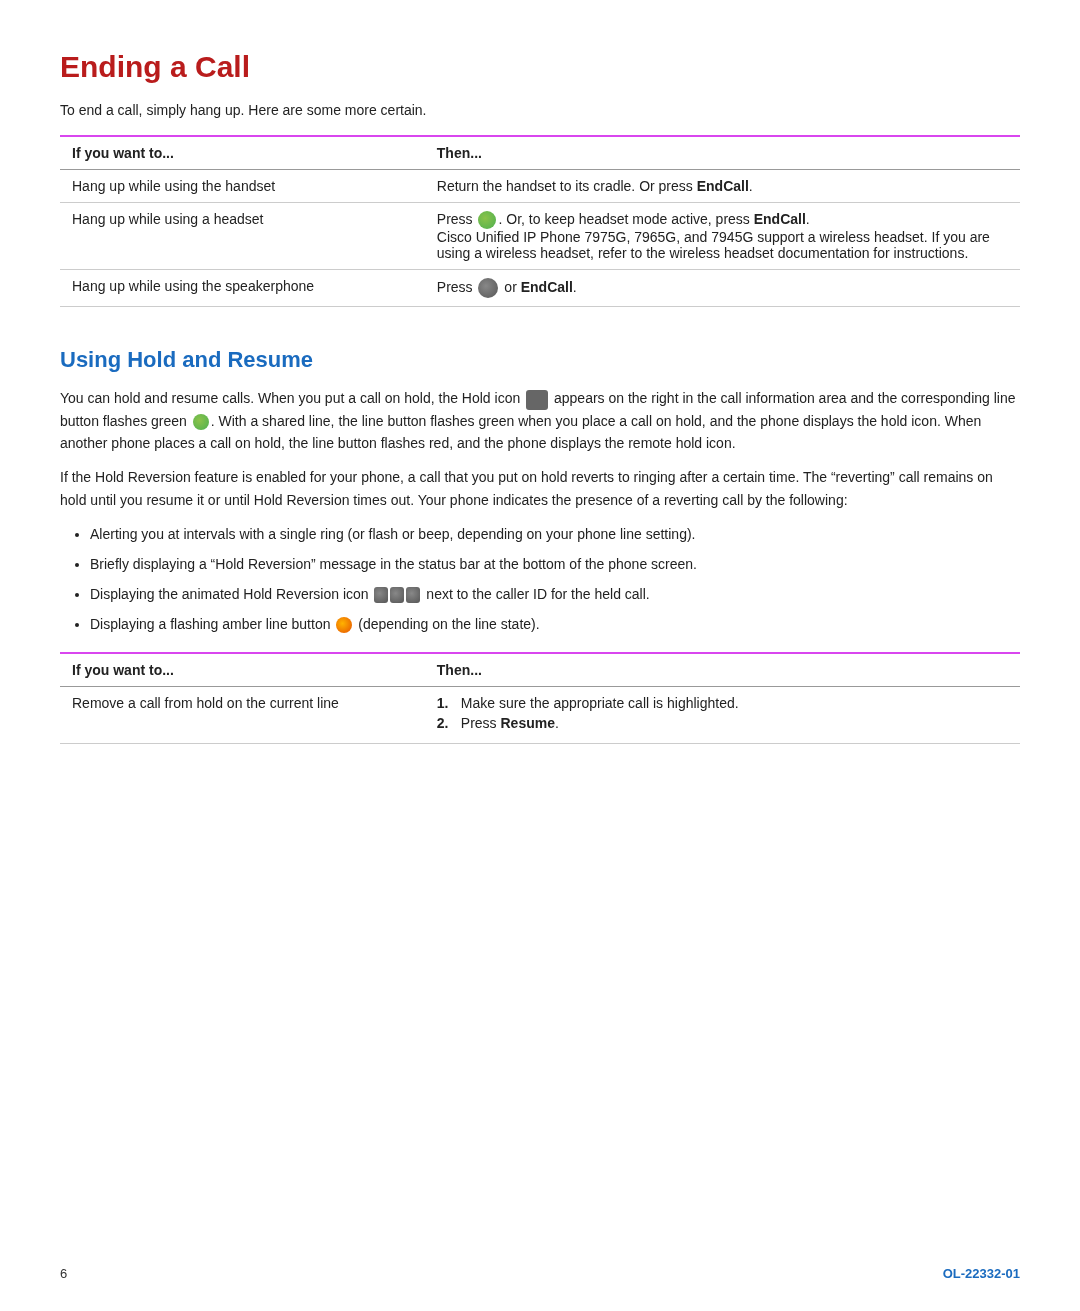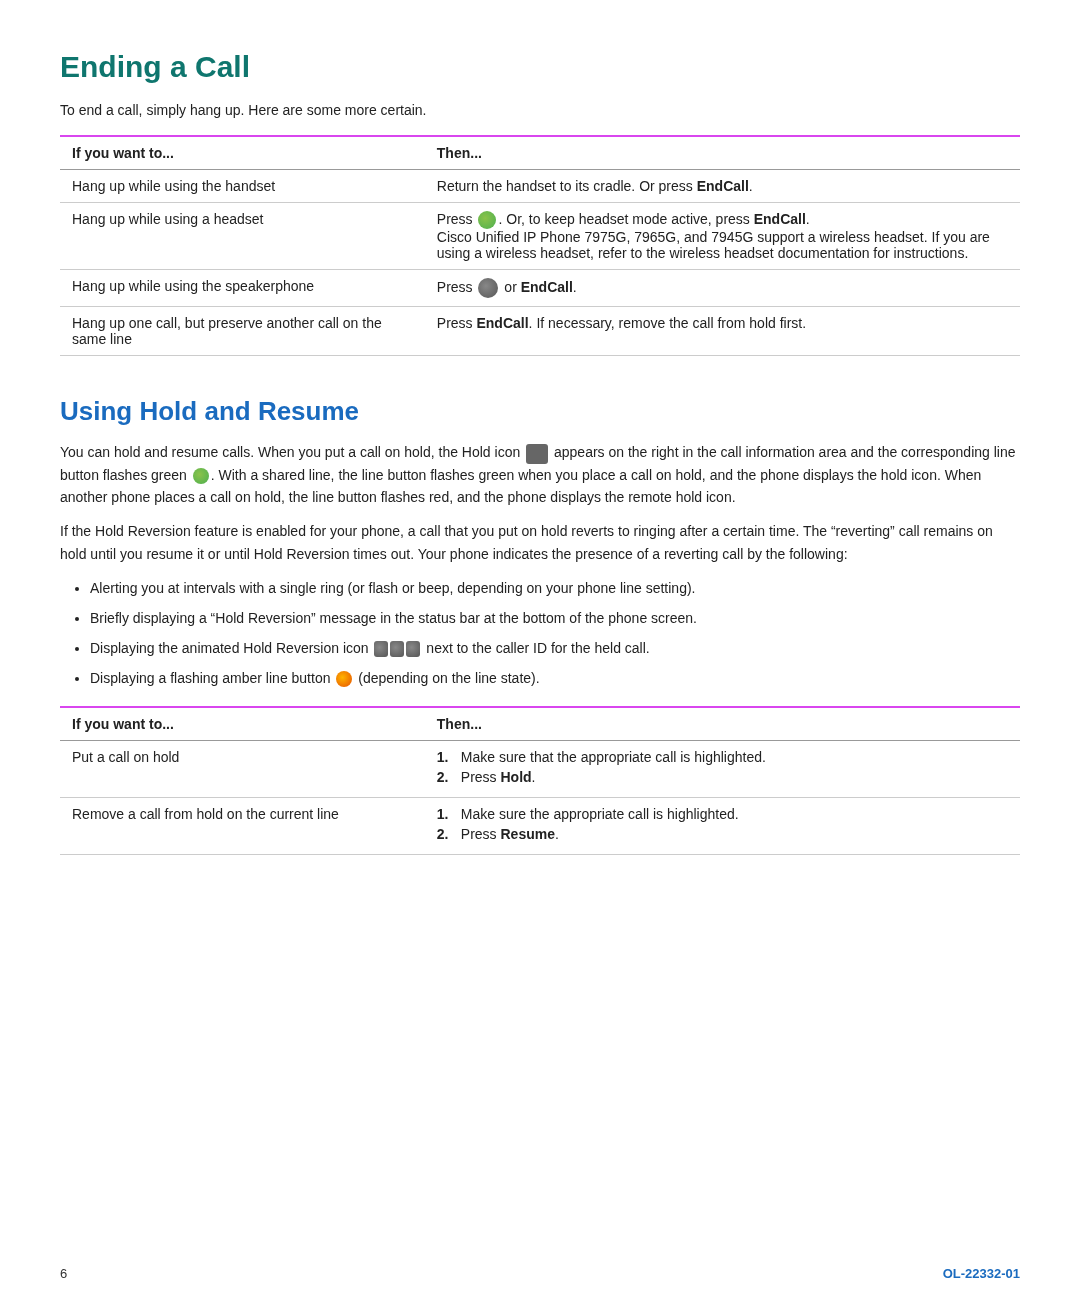--- a/index.html
+++ b/index.html
@@ -8,29 +8,29 @@
       font-family: Arial, Helvetica, sans-serif;
       font-size: 14px;
       color: #222;
       padding: 50px 60px 50px 60px;
       max-width: 1080px;
       min-height: 1311px;
       position: relative;
     }
 
     h1 {
-      color: #0f766e;
+      color: #b91c1c;
       font-size: 30px;
       font-weight: bold;
       margin-bottom: 16px;
     }
 
     h2 {
       color: #1a6bbf;
-      font-size: 26px;
+      font-size: 22px;
       font-weight: bold;
       margin-bottom: 14px;
       margin-top: 40px;
     }
 
     p {
       margin-bottom: 12px;
       line-height: 1.5;
     }
 
@@ -201,24 +201,20 @@
         <div>Press <span class="icon-headset"></span>. Or, to keep headset mode active, press <span class="bold">EndCall</span>.</div>
         <div style="">Cisco Unified IP Phone 7975G, 7965G, and 7945G support a wireless headset. If you are using a wireless headset, refer to the wireless headset documentation for instructions.</div>
       </td>
     </tr>
 
     <tr>
       <td>Hang up while using the speakerphone</td>
       <td>Press <span class="icon-speakerphone"></span> or <span class="bold">EndCall</span>.</td>
     </tr>
 
-    <tr>
-      <td>Hang up one call, but preserve another call on the same line</td>
-      <td>Press <span class="bold">EndCall</span>. If necessary, remove the call from hold first.</td>
-    </tr>
   </tbody>
 </table>
 
 <h2>Using Hold and Resume</h2>
 
 <p class="section-body">
   You can hold and resume calls. When you put a call on hold, the Hold icon
   <span class="icon-hold" style="display:inline-block;width:22px;height:20px;border-radius:3px;background:#666;vertical-align:middle;margin:0 2px;"></span>
   appears on the right in the call information area and the corresponding line button flashes green
   <span class="icon-green-dot"></span>.
@@ -250,33 +246,20 @@
 
 <table>
   <thead>
     <tr>
       <th style="width:35%;">If you want to...</th>
       <th>Then...</th>
     </tr>
   </thead>
   <tbody>
 
-    <tr>
-      <td>Put a call on hold</td>
-      <td>
-        <div class="numbered-item">
-          <span class="num bold">1.</span>
-          <span>Make sure that the appropriate call is highlighted.</span>
-        </div>
-        <div class="numbered-item">
-          <span class="num bold">2.</span>
-          <span>Press <span class="bold">Hold</span>.</span>
-        </div>
-      </td>
-    </tr>
 
     <tr>
       <td>Remove a call from hold on the current line</td>
       <td>
         <div class="numbered-item">
           <span class="num bold">1.</span>
           <span>Make sure the appropriate call is highlighted.</span>
         </div>
         <div class="numbered-item">
           <span class="num bold">2.</span>

